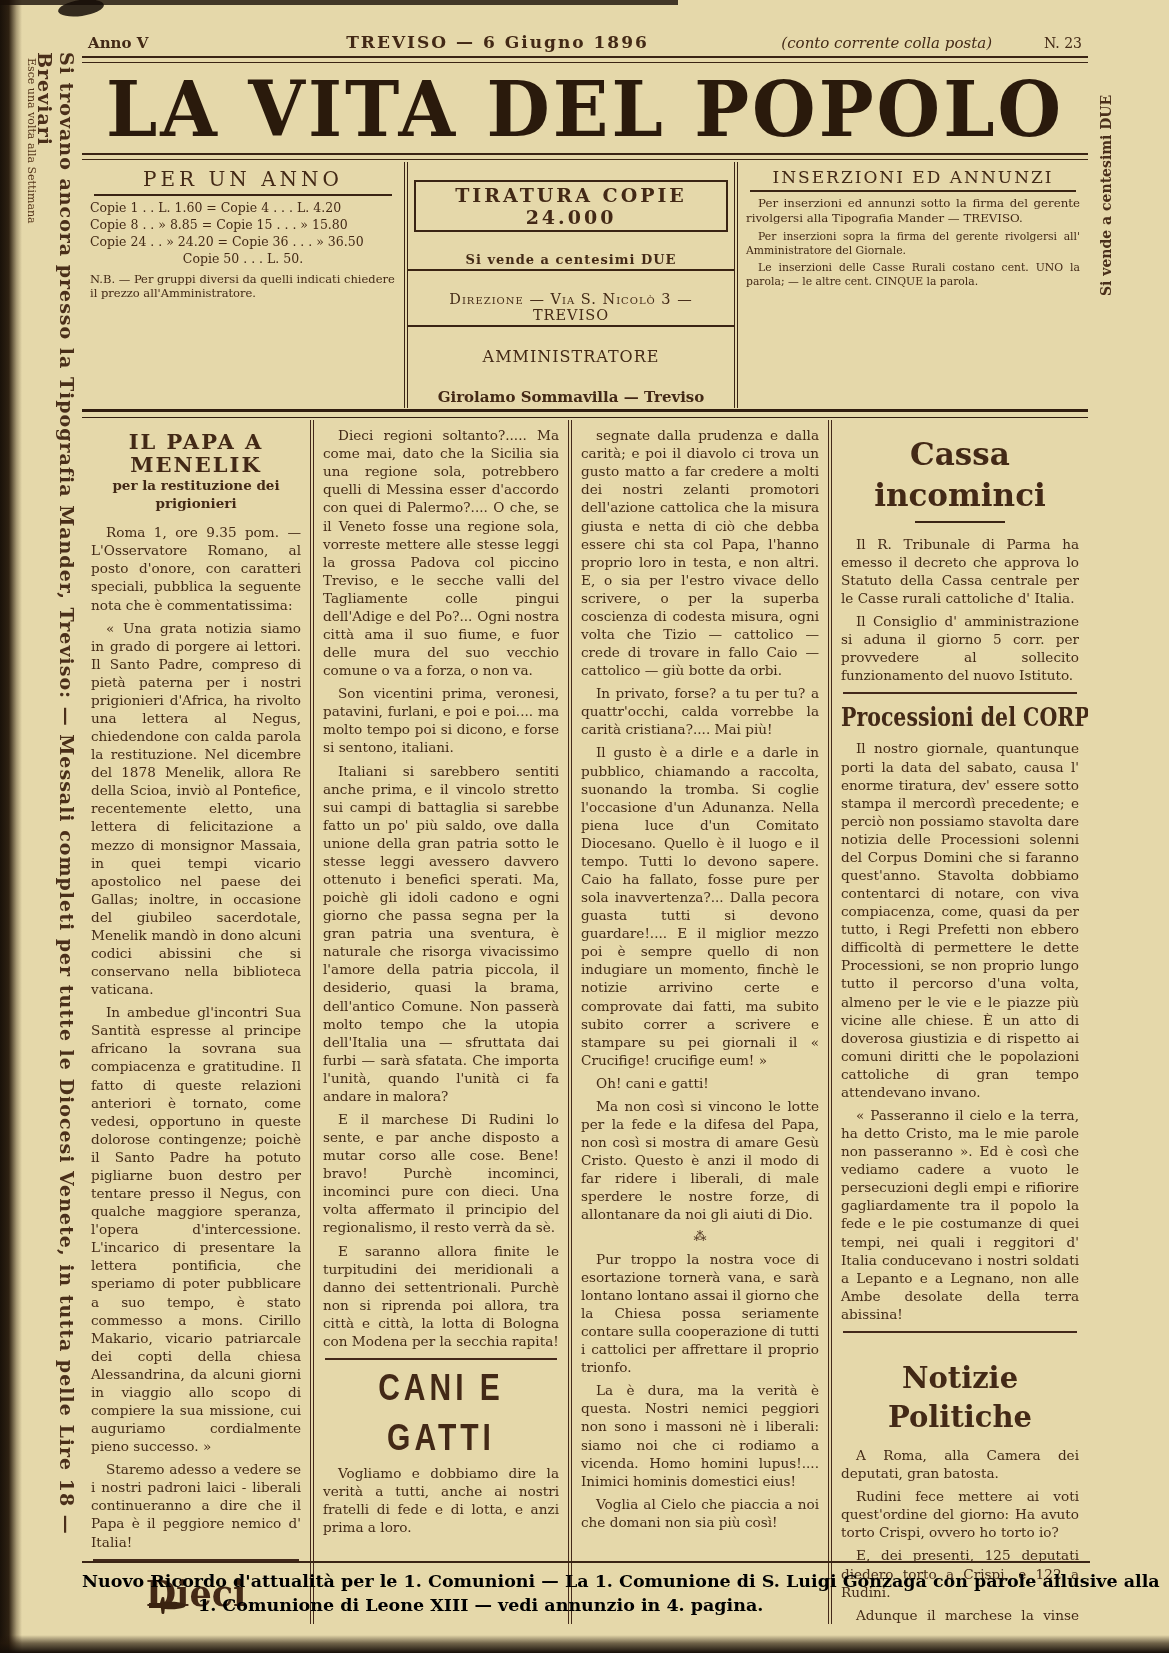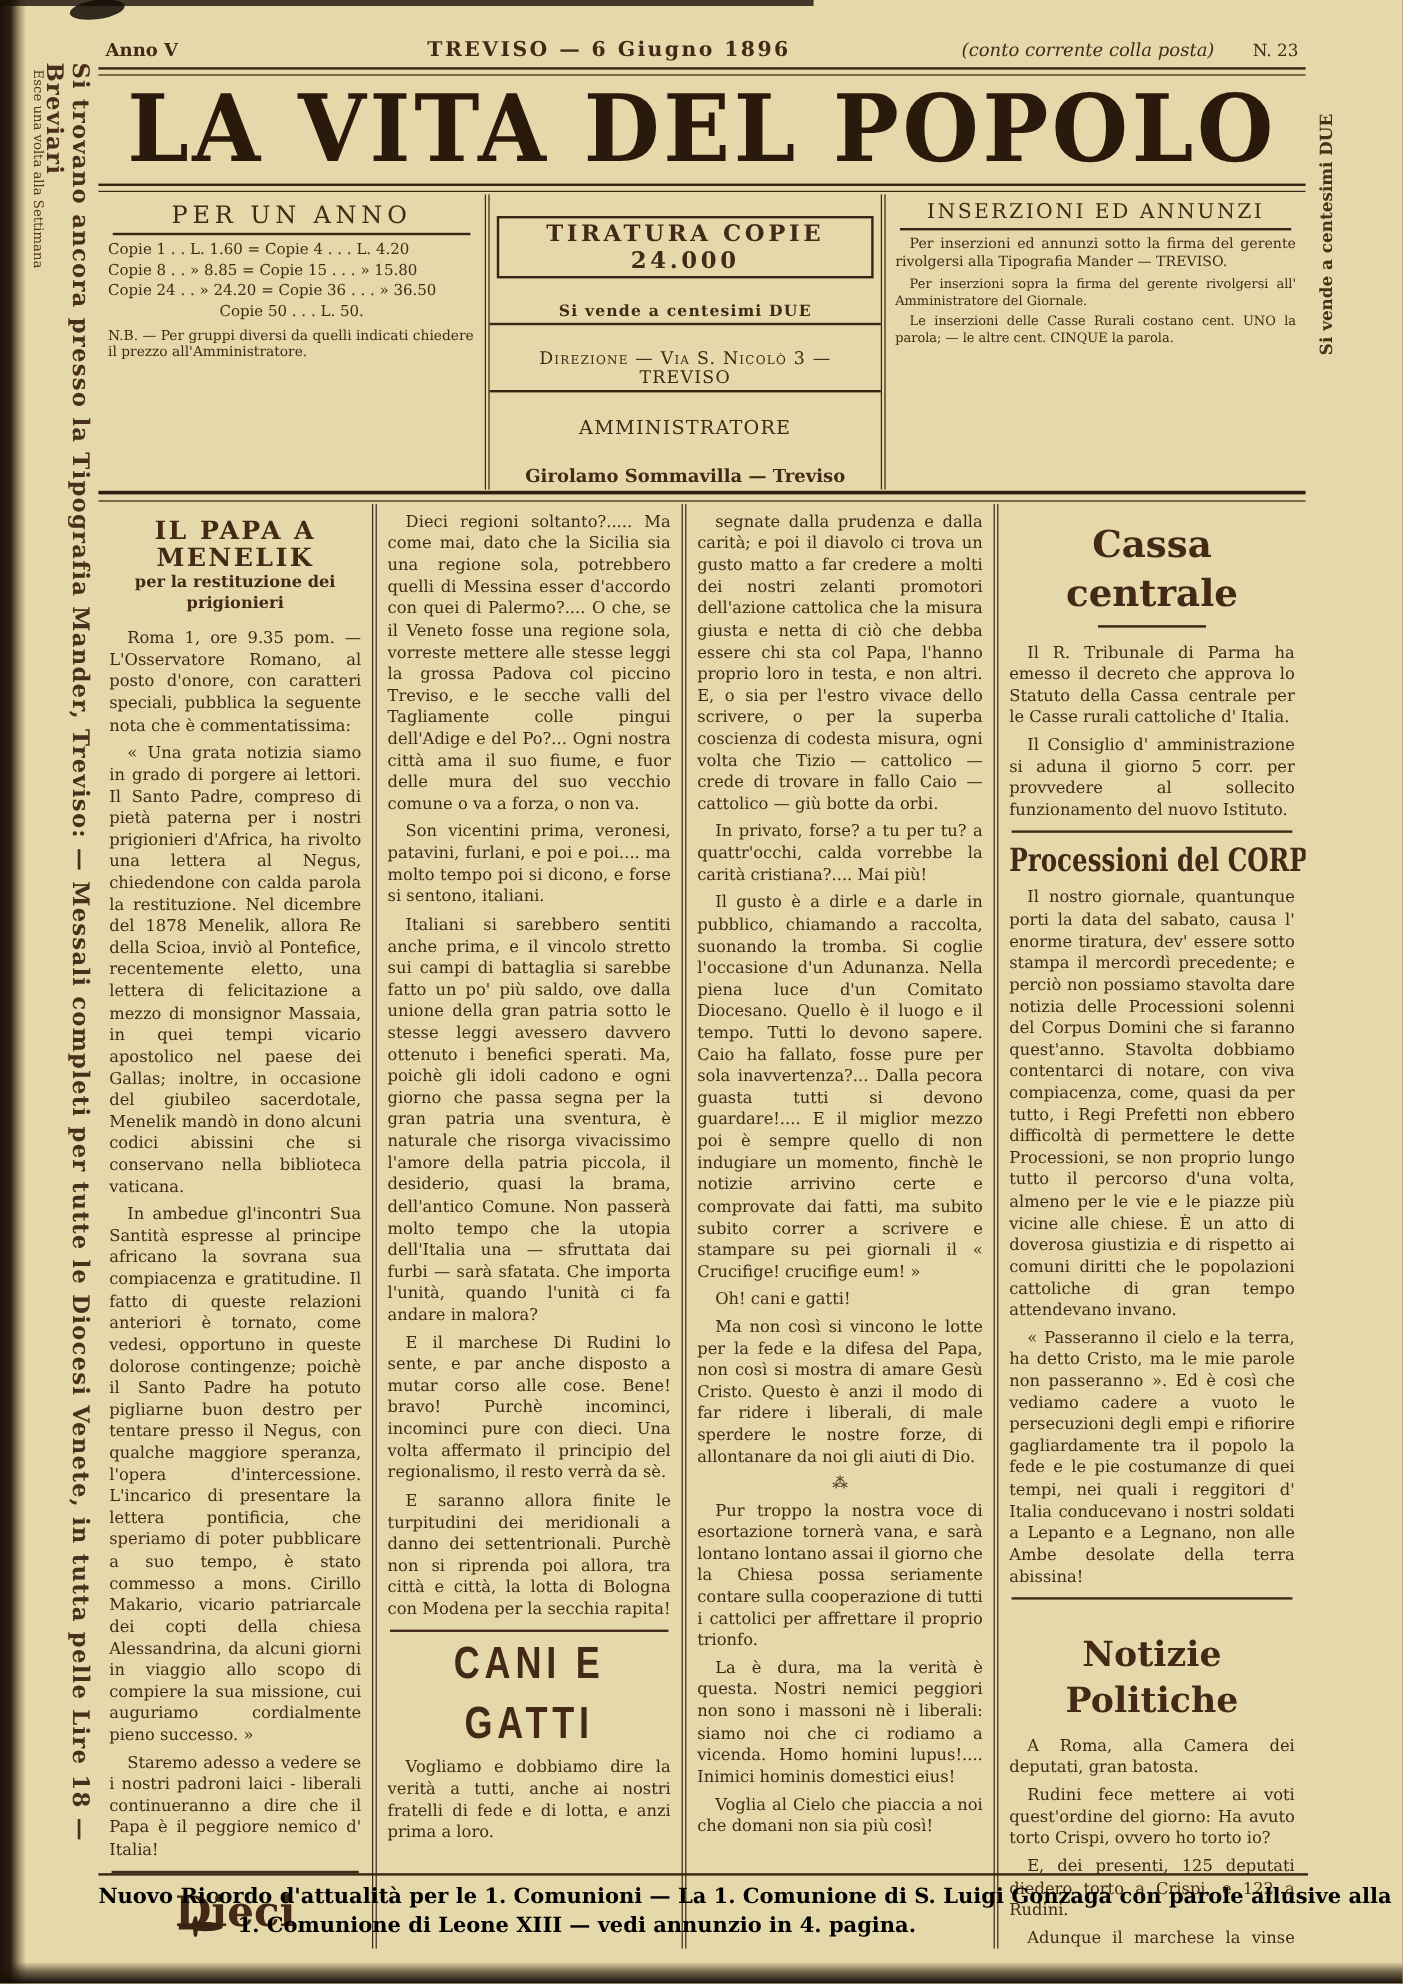--- a/index.html
+++ b/index.html
@@ -31,21 +31,21 @@
   .vtext-right{position:absolute;top:296px;left:1098px;width:250px;transform:rotate(-90deg);
     transform-origin:top left;font-size:14px;font-weight:bold;color:#4a2f1a;}
 
   .main{position:absolute;left:82px;top:28px;width:1006px;}
 
   
   .topbar{display:flex;align-items:baseline;padding:4px 6px 2px 6px;}
   .tb-anno{font-size:15px;font-weight:bold;width:150px;}
   .tb-date{font-size:17px;font-weight:bold;letter-spacing:2px;flex:1;text-align:center;}
   .tb-conto{font-size:15px;font-style:italic;width:235px;text-align:right;}
-  .tb-num{font-size:14px;width:70px;text-align:right;}
+  .tb-num{font-size:14px;width:70px;text-align:right;margin-left:20px;}
   .rule-d{height:4px;border-top:2px solid #3a2414;border-bottom:1px solid #3a2414;margin:2px 0;}
   .rule-thick{height:5px;border-top:3px solid #311d0f;border-bottom:1px solid #311d0f;margin:1px 0;}
 
   .masthead{text-align:center;font-size:73px;font-weight:bold;letter-spacing:3px;
     color:#2a1a0c;margin:2px 0 0 0;line-height:1.18;transform:scaleY(1.06);}
 
   
   .hboxes{display:flex;align-items:stretch;min-height:128px;}
   .hbox{box-sizing:border-box;padding:3px 8px;}
   .hb1{width:322px;}
@@ -198,21 +198,21 @@
           </div>
         <div class="asterism">⁂</div>
         <div>
             <p>Pur troppo la nostra voce di esortazione tornerà vana, e sarà lontano lontano assai il giorno che la Chiesa possa seriamente contare sulla cooperazione di tutti i cattolici per affrettare il proprio trionfo.</p>
             <p>La è dura, ma la verità è questa. Nostri nemici peggiori non sono i massoni nè i liberali: siamo noi che ci rodiamo a vicenda. Homo homini lupus!.... Inimici hominis domestici eius!</p>
             <p>Voglia al Cielo che piaccia a noi che domani non sia più così!</p>
           </div>
       </div>
 
       <div class="col c4">
-        <div class="h-cassa">Cassa centrale</div>
+        <div class="h-cassa">Cassa incominci</div>
         <div class="h-cassa-u"></div>
         <div>
             <p>Il R. Tribunale di Parma ha emesso il decreto che approva lo Statuto della Cassa centrale per le Casse rurali cattoliche d' Italia.</p>
             <p>Il Consiglio d' amministrazione si aduna il giorno 5 corr. per provvedere al sollecito funzionamento del nuovo Istituto.</p>
           </div>
         <div class="sep"></div>
         <div class="h-corpus">Processioni del CORPUS DOMINI</div>
         <div>
             <p>Il nostro giornale, quantunque porti la data del sabato, causa l' enorme tiratura, dev' essere sotto stampa il mercordì precedente; e perciò non possiamo stavolta dare notizia delle Processioni solenni del Corpus Domini che si faranno quest'anno. Stavolta dobbiamo contentarci di notare, con viva compiacenza, come, quasi da per tutto, i Regi Prefetti non ebbero difficoltà di permettere le dette Processioni, se non proprio lungo tutto il percorso d'una volta, almeno per le vie e le piazze più vicine alle chiese. È un atto di doverosa giustizia e di rispetto ai comuni diritti che le popolazioni cattoliche di gran tempo attendevano invano.</p>
             <p>« Passeranno il cielo e la terra, ha detto Cristo, ma le mie parole non passeranno ». Ed è così che vediamo cadere a vuoto le persecuzioni degli empi e rifiorire gagliardamente tra il popolo la fede e le pie costumanze di quei tempi, nei quali i reggitori d' Italia conducevano i nostri soldati a Lepanto e a Legnano, non alle Ambe desolate della terra abissina!</p>

